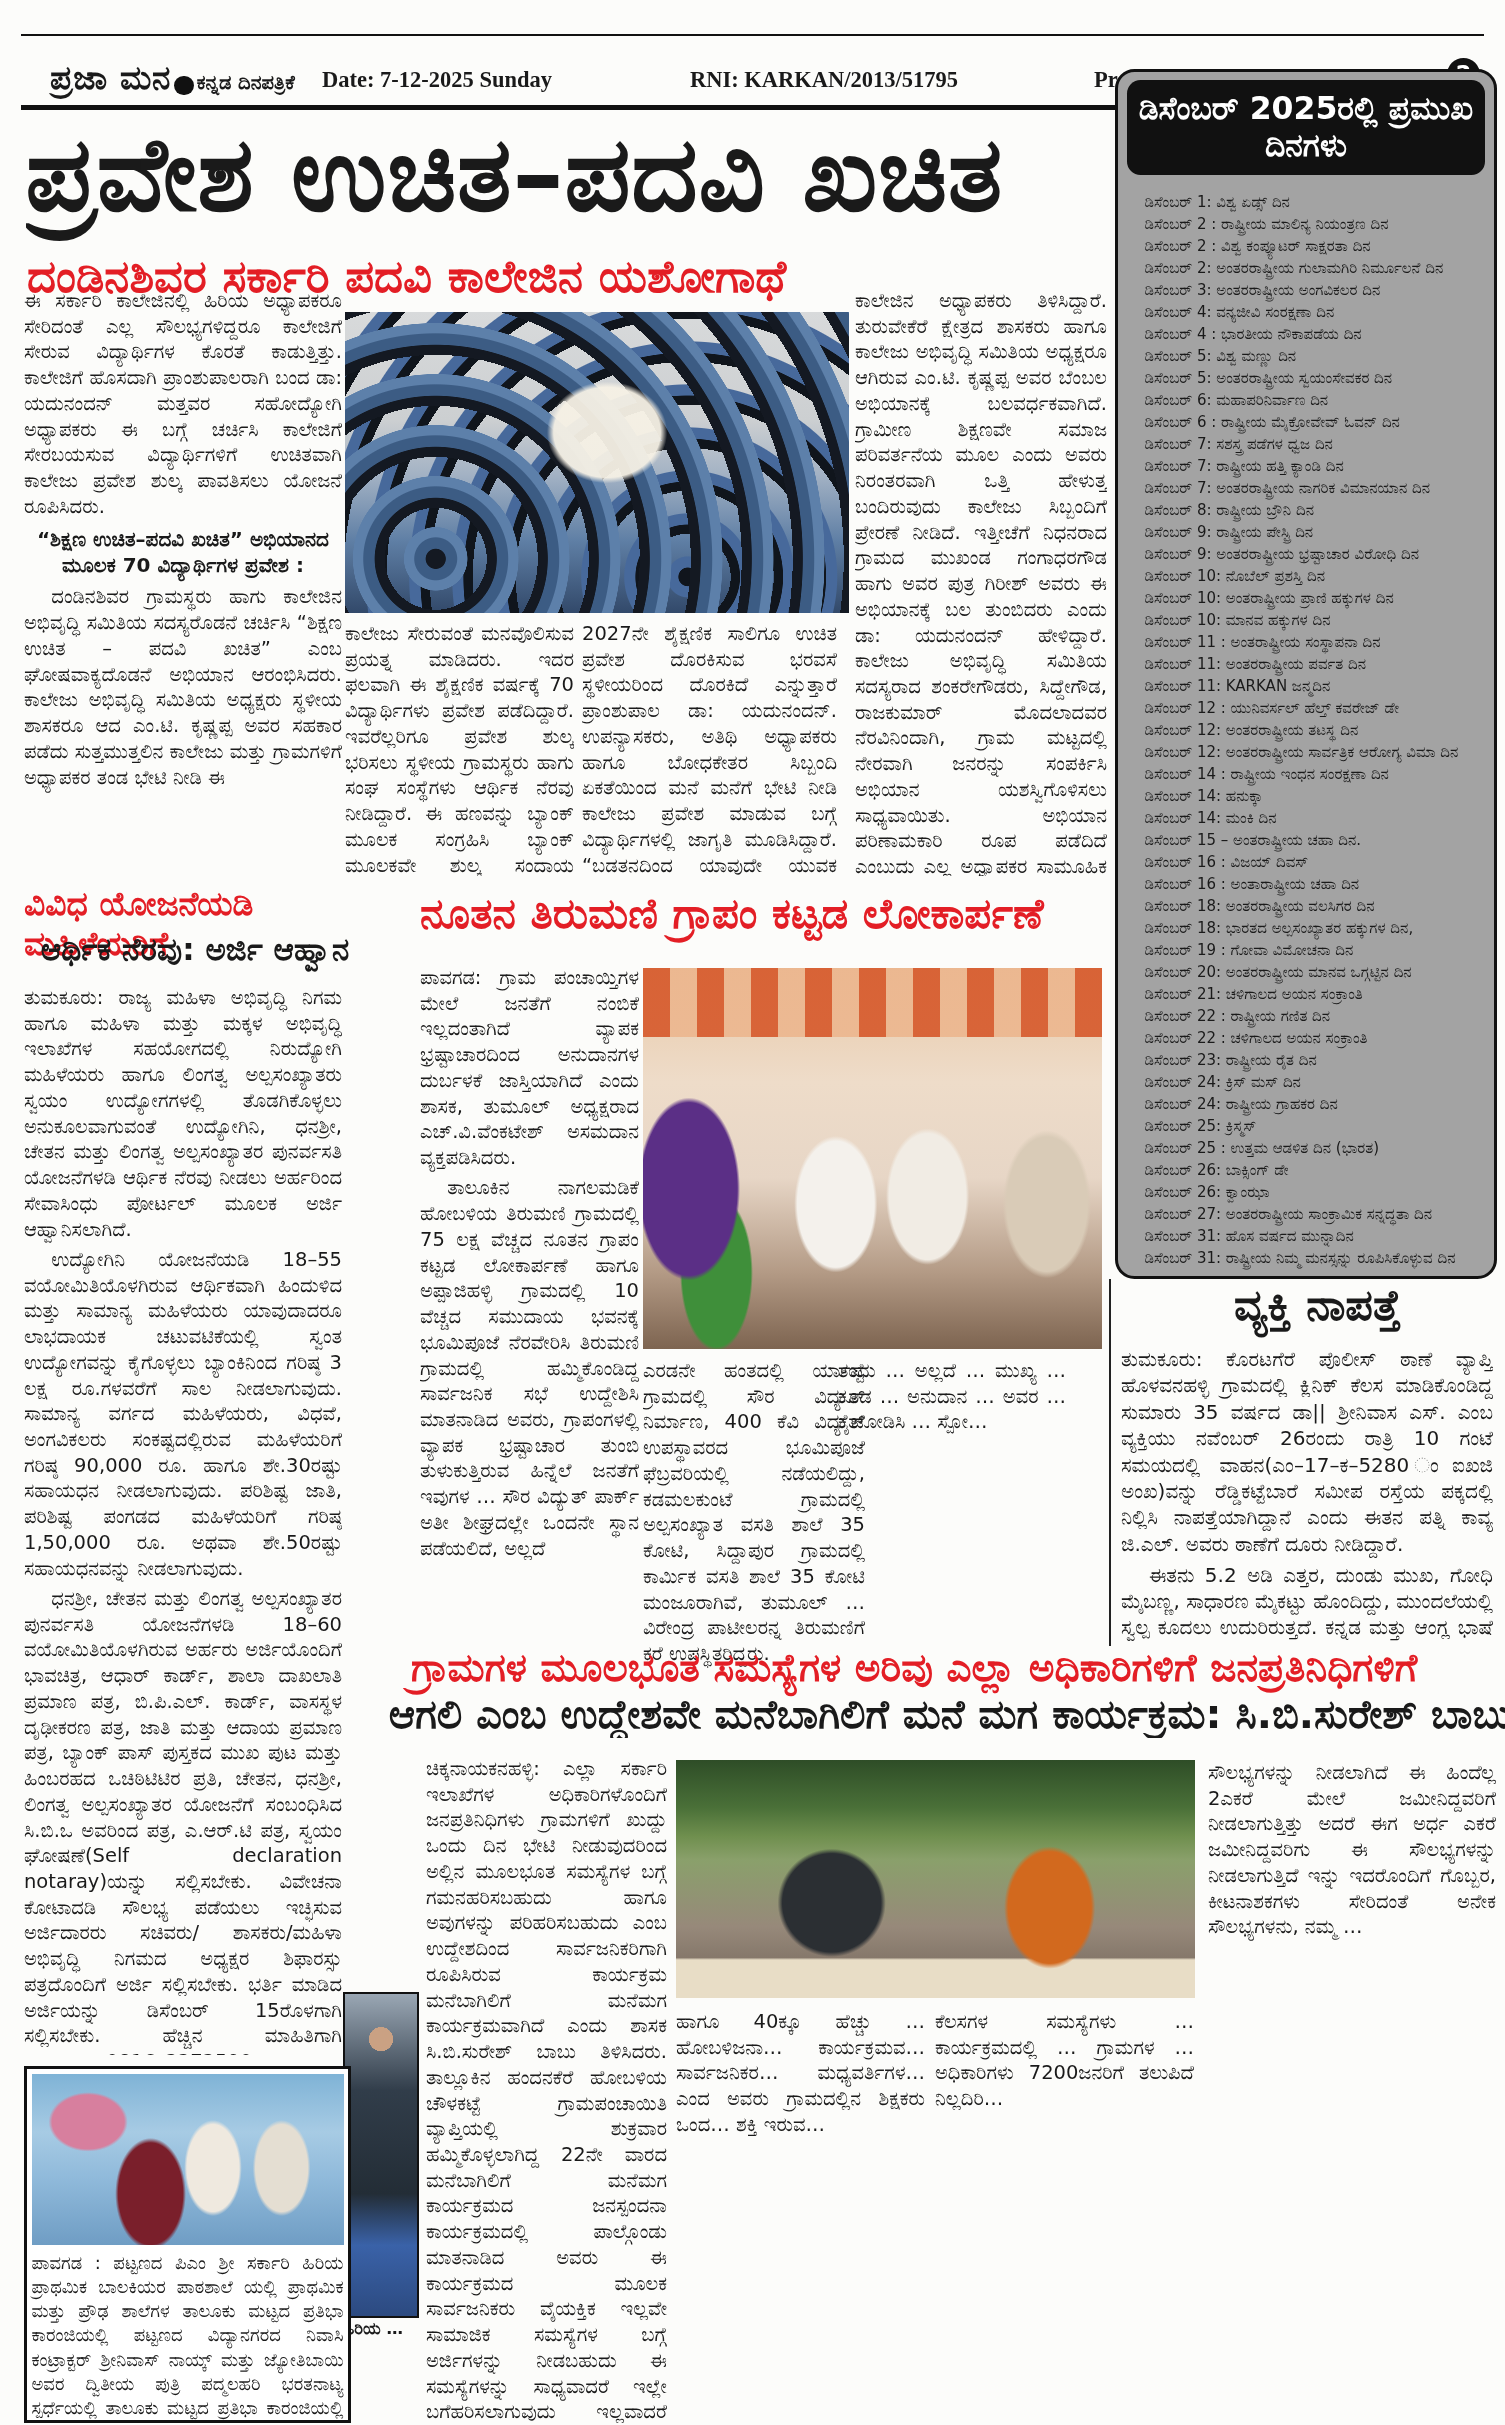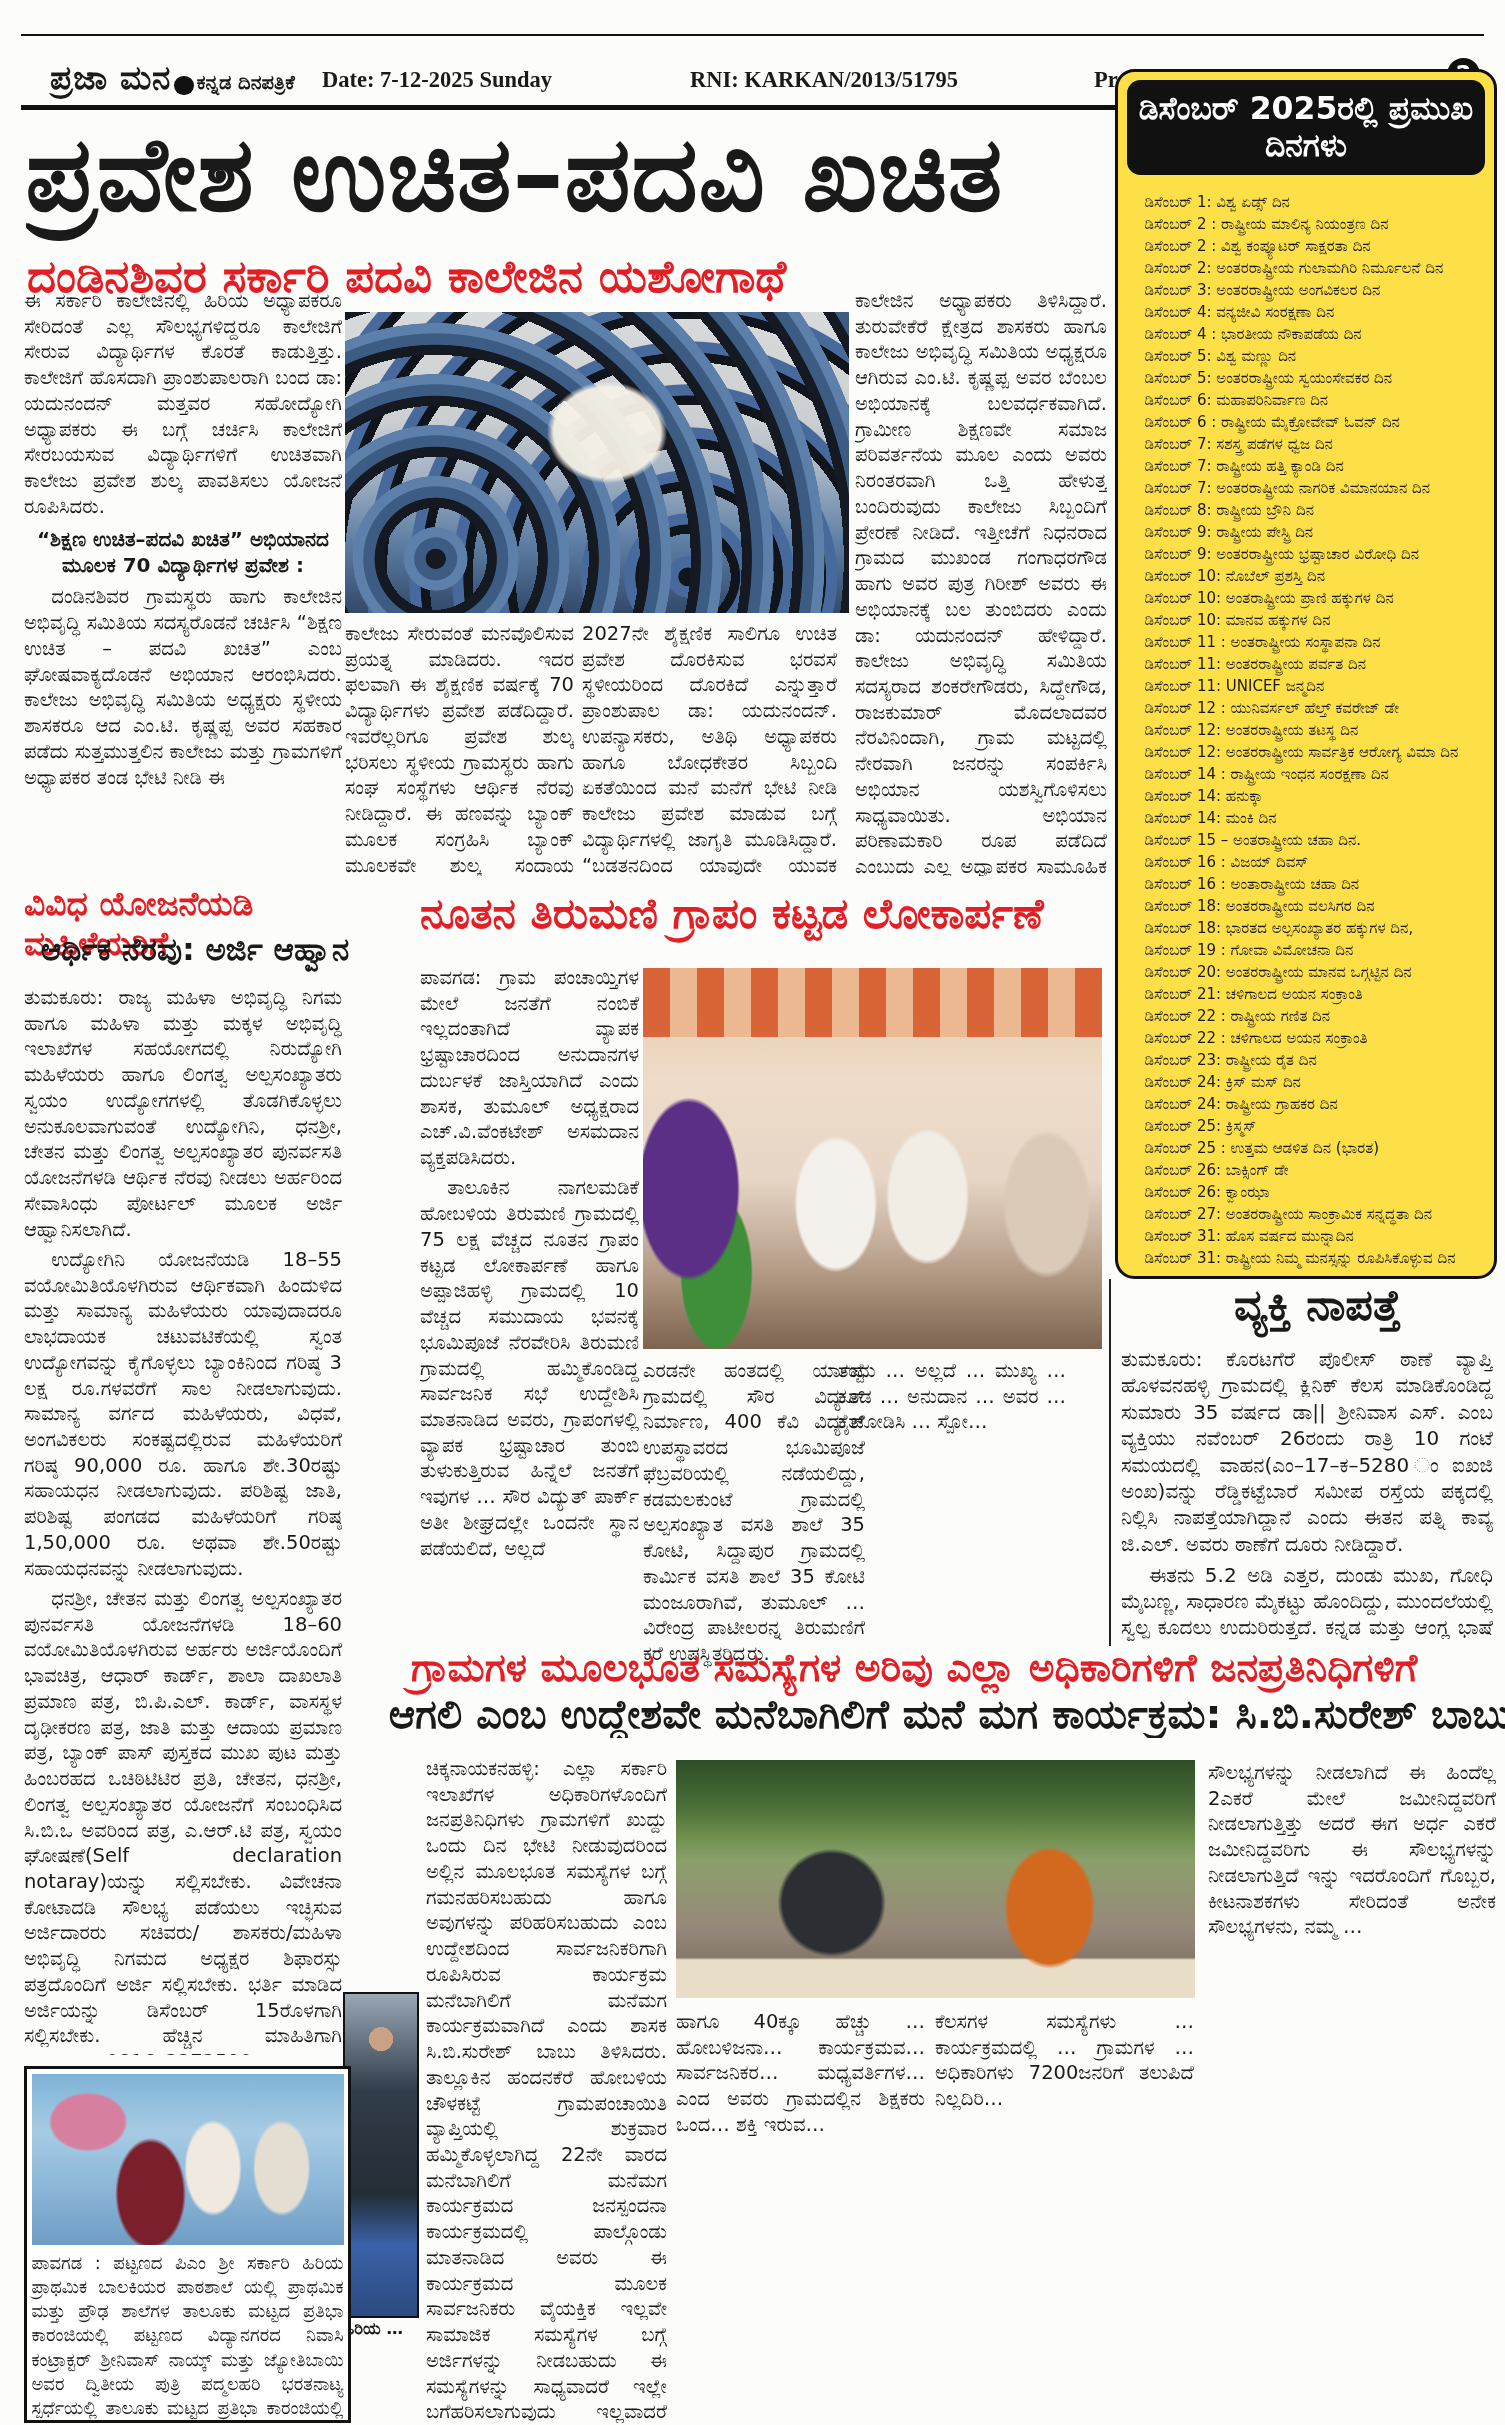--- a/index.html
+++ b/index.html
@@ -20,21 +20,21 @@
   #logo-kn{font-size:33px;font-weight:bold;letter-spacing:0.7px;}
   #logo-dot{display:inline-block;width:19.5px;height:19.5px;border-radius:50%;background:#111;vertical-align:middle;margin:0 3px;}
   .mast-txt{font-size:22.5px;font-weight:bold;}
   #page-badge{width:33px;height:33px;border-radius:50%;background:#111;color:#fff;
      font-size:22.5px;font-weight:bold;text-align:center;line-height:33px;}
   
   #lead-headline{font-size:103px;font-weight:bold;white-space:nowrap;letter-spacing:0.7px;}
   #lead-subheadline{font-size:45px;font-weight:bold;}
   .col-subhead{font-weight:bold;text-align:center;font-size:20px;margin:6px 0;}
   
-  #days-box{border:3px solid #111;border-radius:19.5px;padding:7.5px 9px;background:#fde047;}
+  #days-box{border:3px solid #111;border-radius:19.5px;padding:7.5px 9px;background:#a3a3a3;}
   #days-title{background:#111;color:#fff;border-radius:13.5px;text-align:center;
       font-size:31.5px;font-weight:bold;padding:10.5px 4.5px;margin-bottom:7.5px;}
   #days-list{list-style:none;margin:16px;padding:0 1.5px;font-size:15px;line-height:22px;}
   #days-list li{margin:0;}
   
   .sec-red{font-weight:bold;text-align:left;white-space:nowrap;}
   .caption{font-size:18px;line-height:1.35;text-align:justify;}
   .vrule{width:1.5px;background:#222;}
 </style>
 </head>
@@ -73,21 +73,21 @@
         <li>ಡಿಸೆಂಬರ್ 7: ರಾಷ್ಟ್ರೀಯ ಹತ್ತಿ ಕ್ಯಾಂಡಿ ದಿನ</li>
         <li>ಡಿಸೆಂಬರ್ 7: ಅಂತರರಾಷ್ಟ್ರೀಯ ನಾಗರಿಕ ವಿಮಾನಯಾನ ದಿನ</li>
         <li>ಡಿಸೆಂಬರ್ 8: ರಾಷ್ಟ್ರೀಯ ಬ್ರೌನಿ ದಿನ</li>
         <li>ಡಿಸೆಂಬರ್ 9: ರಾಷ್ಟ್ರೀಯ ಪೇಸ್ಟ್ರಿ ದಿನ</li>
         <li>ಡಿಸೆಂಬರ್ 9: ಅಂತರರಾಷ್ಟ್ರೀಯ ಭ್ರಷ್ಟಾಚಾರ ವಿರೋಧಿ ದಿನ</li>
         <li>ಡಿಸೆಂಬರ್ 10: ನೊಬೆಲ್ ಪ್ರಶಸ್ತಿ ದಿನ</li>
         <li>ಡಿಸೆಂಬರ್ 10: ಅಂತರಾಷ್ಟ್ರೀಯ ಪ್ರಾಣಿ ಹಕ್ಕುಗಳ ದಿನ</li>
         <li>ಡಿಸೆಂಬರ್ 10: ಮಾನವ ಹಕ್ಕುಗಳ ದಿನ</li>
         <li>ಡಿಸೆಂಬರ್ 11 : ಅಂತರಾಷ್ಟ್ರೀಯ ಸಂಸ್ಥಾಪನಾ ದಿನ</li>
         <li>ಡಿಸೆಂಬರ್ 11: ಅಂತರರಾಷ್ಟ್ರೀಯ ಪರ್ವತ ದಿನ</li>
-        <li>ಡಿಸೆಂಬರ್ 11: UNICEF ಜನ್ಮದಿನ</li>
+        <li>ಡಿಸೆಂಬರ್ 11: KARKAN ಜನ್ಮದಿನ</li>
         <li>ಡಿಸೆಂಬರ್ 12 : ಯುನಿವರ್ಸಲ್ ಹೆಲ್ತ್ ಕವರೇಜ್ ಡೇ</li>
         <li>ಡಿಸೆಂಬರ್ 12: ಅಂತರರಾಷ್ಟ್ರೀಯ ತಟಸ್ಥ ದಿನ</li>
         <li>ಡಿಸೆಂಬರ್ 12: ಅಂತರರಾಷ್ಟ್ರೀಯ ಸಾರ್ವತ್ರಿಕ ಆರೋಗ್ಯ ವಿಮಾ ದಿನ</li>
         <li>ಡಿಸೆಂಬರ್ 14 : ರಾಷ್ಟ್ರೀಯ ಇಂಧನ ಸಂರಕ್ಷಣಾ ದಿನ</li>
         <li>ಡಿಸೆಂಬರ್ 14: ಹನುಕ್ಕಾ</li>
         <li>ಡಿಸೆಂಬರ್ 14: ಮಂಕಿ ದಿನ</li>
         <li>ಡಿಸೆಂಬರ್ 15 – ಅಂತರಾಷ್ಟ್ರೀಯ ಚಹಾ ದಿನ.</li>
         <li>ಡಿಸೆಂಬರ್ 16 : ವಿಜಯ್ ದಿವಸ್</li>
         <li>ಡಿಸೆಂಬರ್ 16 : ಅಂತಾರಾಷ್ಟ್ರೀಯ ಚಹಾ ದಿನ</li>
         <li>ಡಿಸೆಂಬರ್ 18: ಅಂತರರಾಷ್ಟ್ರೀಯ ವಲಸಿಗರ ದಿನ</li>

